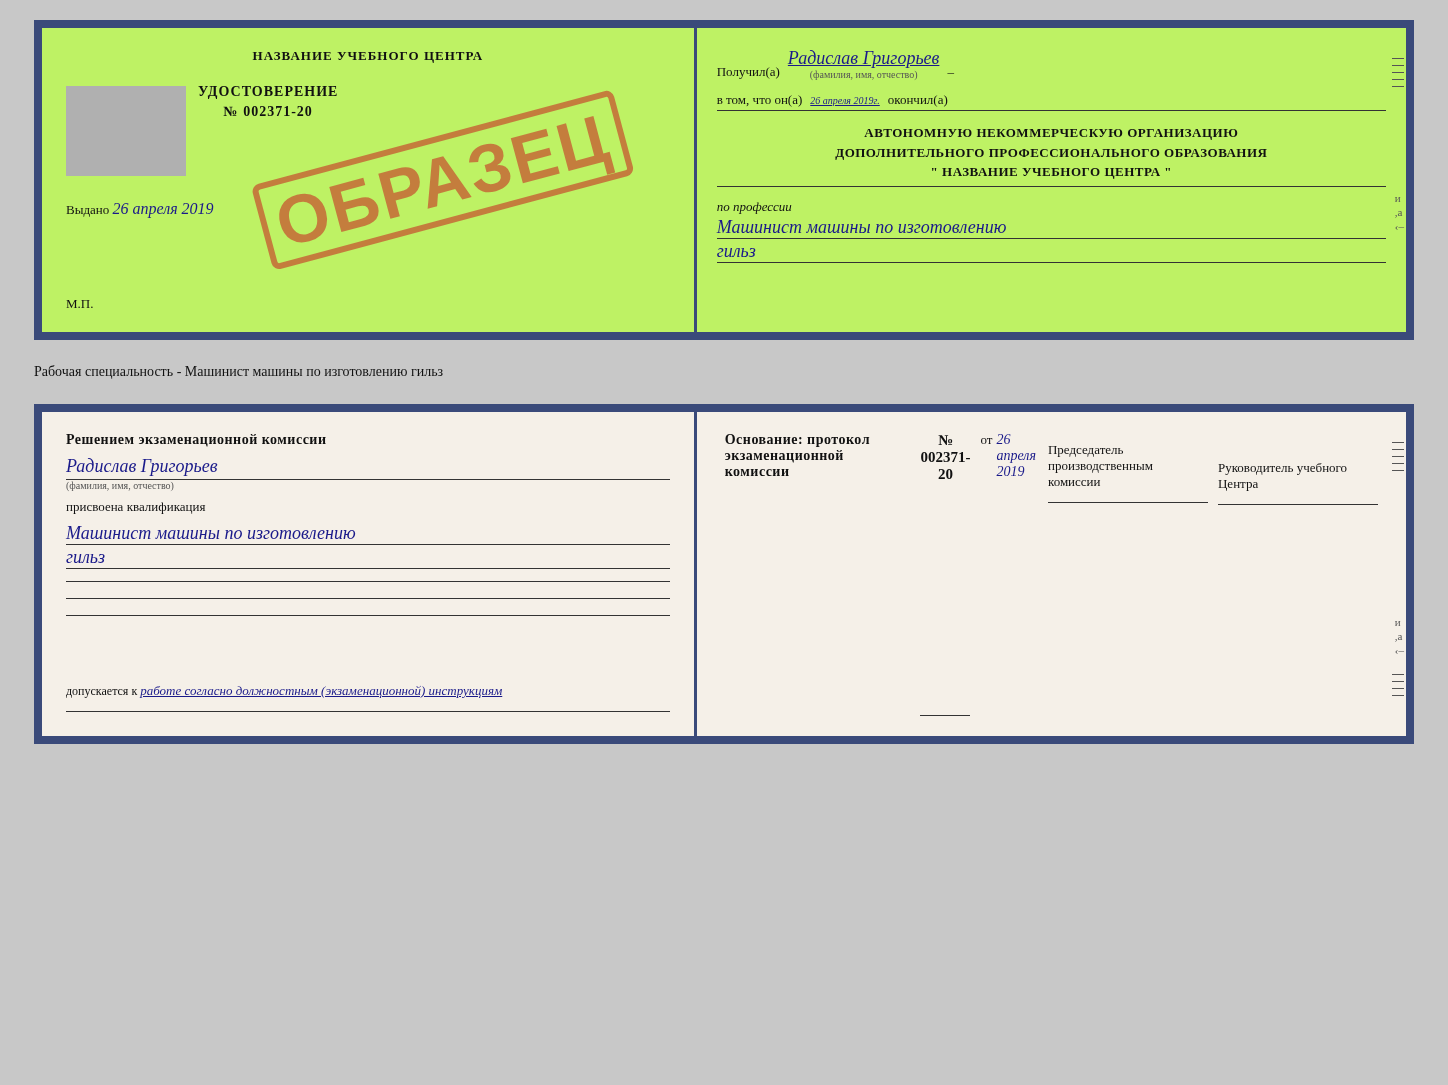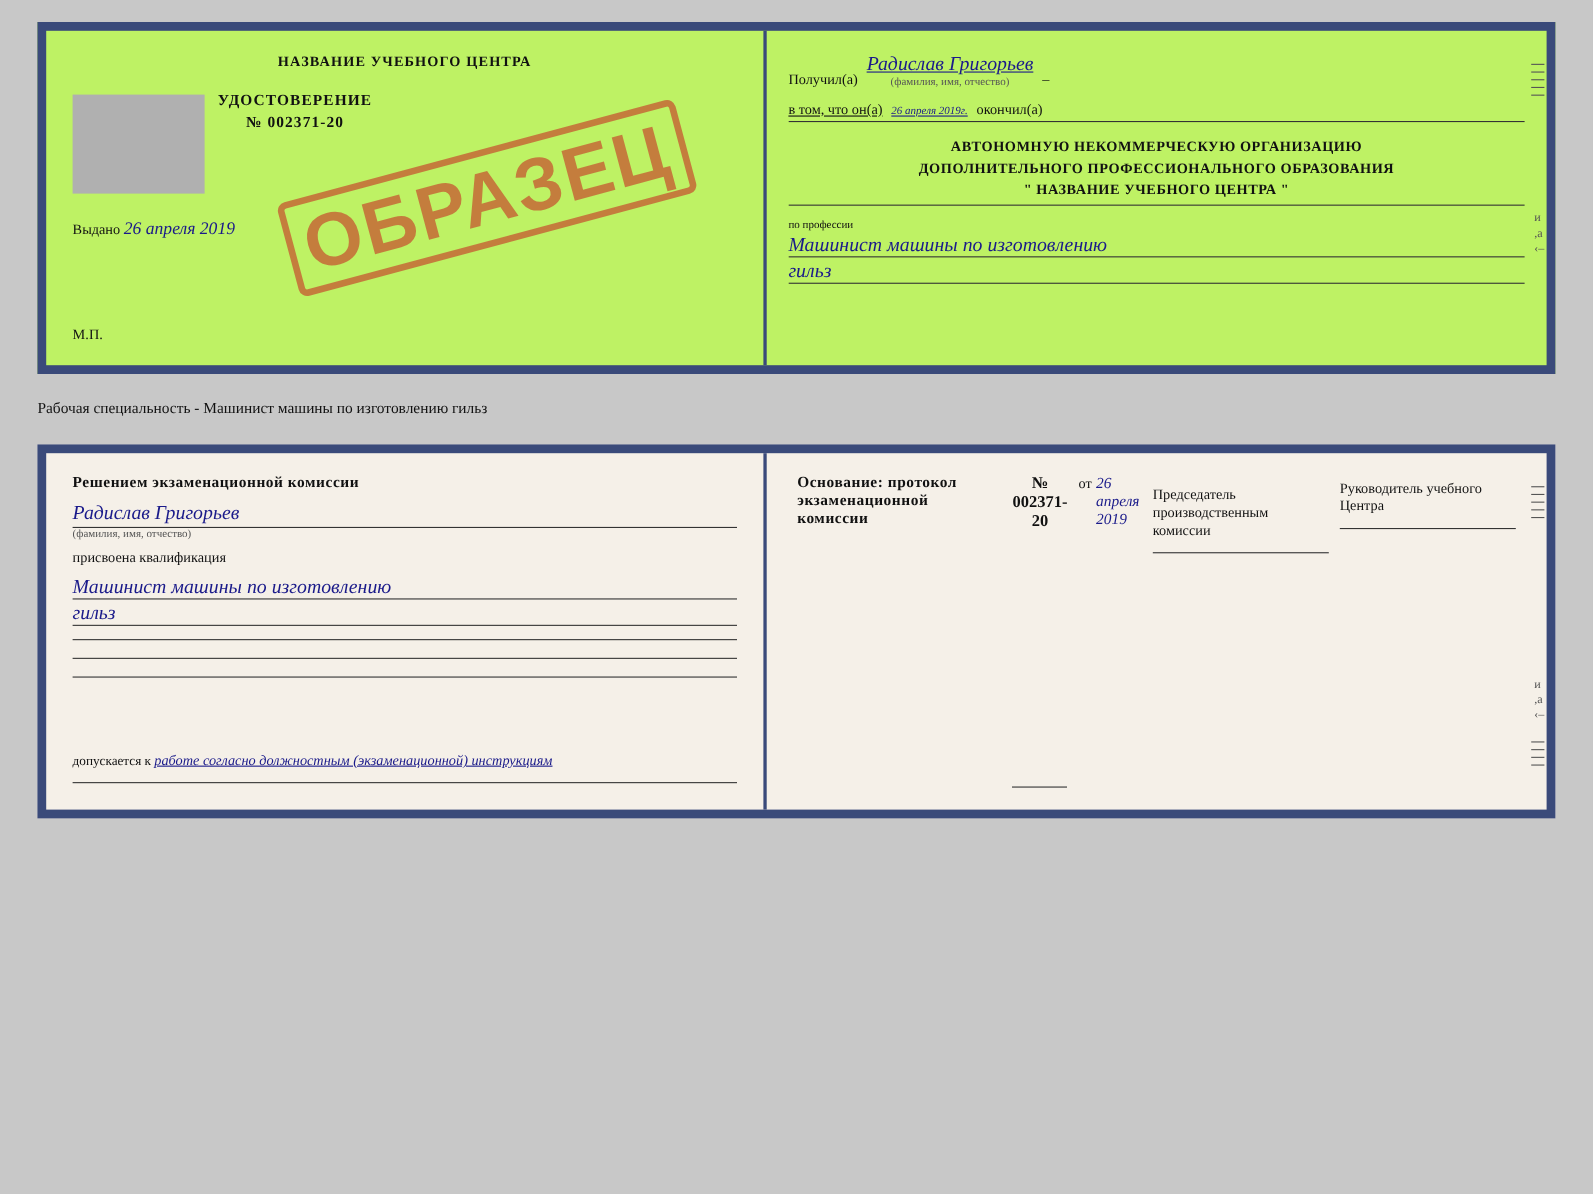--- a/index.html
+++ b/index.html
@@ -290,33 +290,33 @@
       <div style="display:flex; align-items:flex-end; gap:8px; flex-wrap:wrap;">
         <span style="font-size:13px;color:#111;">Получил(а)</span>
         <div style="display:flex;flex-direction:column;">
           <span class="cursive-blue underline-text" style="font-size:18px;">Радислав Григорьев</span>
           <span style="font-size:10px;color:#555;text-align:center;">(фамилия, имя, отчество)</span>
         </div>
         <span style="font-size:13px;color:#111;">–</span>
       </div>
 
       <div style="display:flex; align-items:baseline; gap:8px; flex-wrap:wrap; border-bottom:1px solid #333; padding-bottom:2px;">
-        <span style="font-size:13px;color:#111;text-decoration:underline;">в том, что он(а)</span>
+        <span style="font-size:13px;color:#111;">в том, что он(а)</span>
         <span class="italic-blue" style="font-size:10px;text-decoration:underline;">26 апреля 2019г.</span>
         <span style="font-size:13px;color:#111;">окончил(а)</span>
       </div>
 
       <div class="right-block">
         <div>АВТОНОМНУЮ НЕКОММЕРЧЕСКУЮ ОРГАНИЗАЦИЮ</div>
         <div>ДОПОЛНИТЕЛЬНОГО ПРОФЕССИОНАЛЬНОГО ОБРАЗОВАНИЯ</div>
         <div>" НАЗВАНИЕ УЧЕБНОГО ЦЕНТРА "</div>
       </div>
 
       <div>
-        <div style="font-size:10px;color:#111;margin-bottom:2px;">по профессии</div>
+        <div style="font-size:13px;color:#111;margin-bottom:2px;font-style:italic;">по профессии</div>
         <div class="cursive-blue" style="font-size:18px;border-bottom:1px solid #333;">Машинист машины по изготовлению</div>
         <div class="cursive-blue" style="font-size:18px;border-bottom:1px solid #333;margin-top:2px;">гильз</div>
       </div>
 
       <div class="right-side-deco">
         <div class="deco-dash"></div>
         <div class="deco-dash"></div>
         <div class="deco-dash"></div>
         <div class="deco-dash"></div>
         <div class="deco-dash"></div>
@@ -368,21 +368,21 @@
       <div style="font-size:13px;color:#111;display:flex;gap:4px;align-items:baseline;">
         <span>от</span>
         <span class="italic-blue" style="font-size:14px;">26 апреля 2019</span>
       </div>
 
       <div class="right-sign-block">
         <div>Председатель производственным комиссии</div>
         <div class="sign-line"></div>
       </div>
 
-      <div class="right-sign-block" style="margin-top:4px;">
+      <div class="right-sign-block" style="margin-top:28px;">
         <div>Руководитель учебного Центра</div>
         <div class="sign-line"></div>
       </div>
 
       <div style="position:absolute;right:0;top:30px;display:flex;flex-direction:column;gap:6px;padding-right:2px;">
         <div class="deco-dash"></div>
         <div class="deco-dash"></div>
         <div class="deco-dash"></div>
         <div class="deco-dash"></div>
         <div class="deco-dash"></div>

